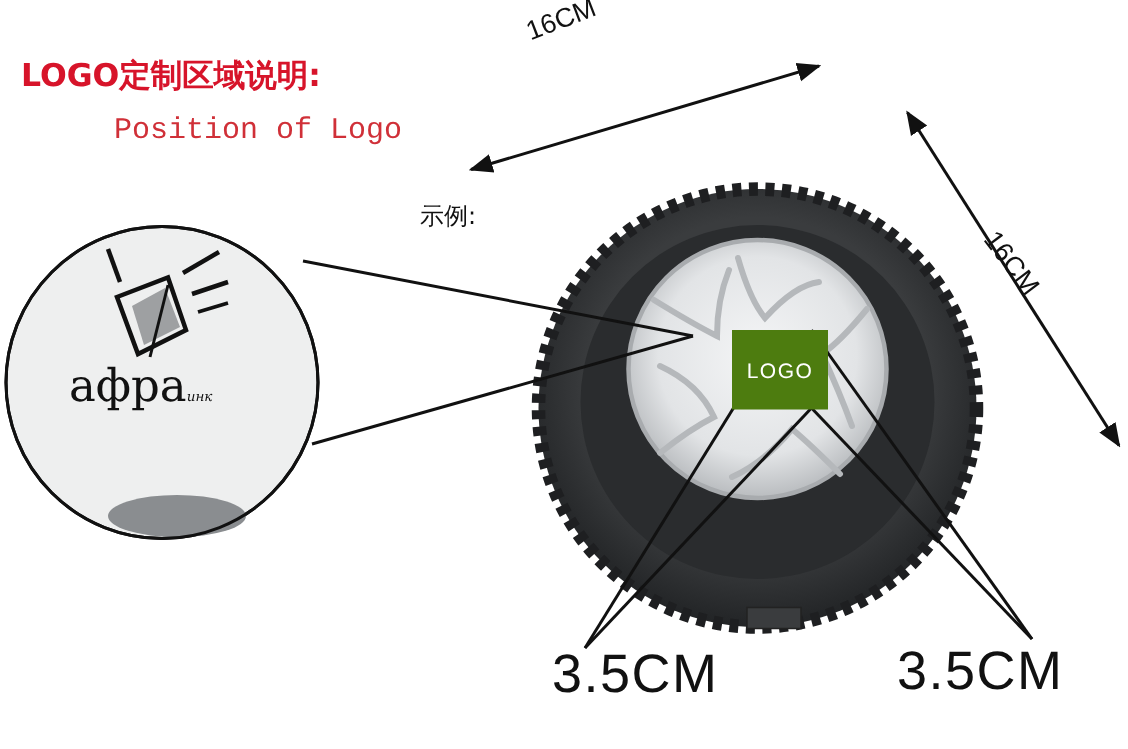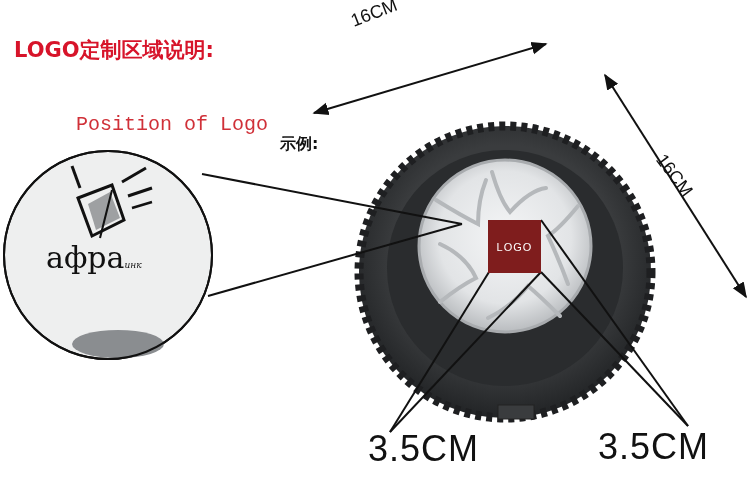--- a/index.html
+++ b/index.html
@@ -1,25 +1,25 @@
 <!DOCTYPE html>
 <html><head>
   <meta charset="utf-8">
   <style>
     html, body { margin: 0; padding: 0; background: #ffffff; }
     body { width: 752px; height: 499px; position: relative; overflow: hidden; font-family: "Liberation Sans", sans-serif; }
     .abs { position: absolute; }
     .title-cn { left: 14px; top: 36px; font-family: "DejaVu Sans", sans-serif; font-weight: bold; font-size: 21px; color: #d7142a; letter-spacing: 0px; white-space: nowrap; text-align: center; }
-    .title-en { left: 76px; top: 76px; font-family: "Liberation Mono", monospace; font-size: 20px; color: #d03038; white-space: nowrap; margin-top: 37px; }
-    .example-label { left: 280px; top: 134px; font-family: "DejaVu Sans", sans-serif; font-weight: bold; font-size: 16px; color: #111; text-align: center; }
+    .title-en { left: 76px; top: 76px; font-family: "Liberation Mono", monospace; font-size: 20px; color: #d03038; white-space: nowrap; }
+    .example-label { left: 280px; top: 134px; font-family: "DejaVu Sans", sans-serif; font-weight: normal; font-size: 16px; color: #111; text-align: center; }
     .dim-top { left: 348px; top: 12px; font-size: 18px; color: #111; transform: rotate(-21deg); transform-origin: left top; white-space: nowrap; }
     .dim-right { left: 668px; top: 150px; font-size: 18px; color: #111; transform: rotate(53deg); transform-origin: left top; white-space: nowrap; }
     .dim-bl { left: 368px; top: 428px; font-size: 36px; color: #111; white-space: nowrap; letter-spacing: 1px; }
     .dim-br { left: 598px; top: 426px; font-size: 36px; color: #111; white-space: nowrap; letter-spacing: 1px; }
-    .logo-box { left: 488px; top: 220px; width: 53px; height: 53px; background: #7f1d1d; color: #fff; font-size: 11px; display: flex; align-items: center; justify-content: center; letter-spacing: 1px; }
+    .logo-box { left: 488px; top: 220px; width: 64px; height: 53px; background: #4d7c0f; color: #fff; font-size: 14px; display: flex; align-items: center; justify-content: center; letter-spacing: 1px; }
     .brand-text { left: 46px; top: 240px; font-family: "DejaVu Serif", serif; font-size: 30px; color: #111; white-space: nowrap; }
     .brand-sub { font-size: 9px; font-style: italic; }
     svg.layer { position: absolute; left: 0; top: 0; }
   </style>
 </head>
 <body>
 
 <svg class="layer" width="752" height="499" viewBox="0 0 752 499">
   <defs>
     <radialGradient id="rimGrad" cx="50%" cy="45%" r="55%">

